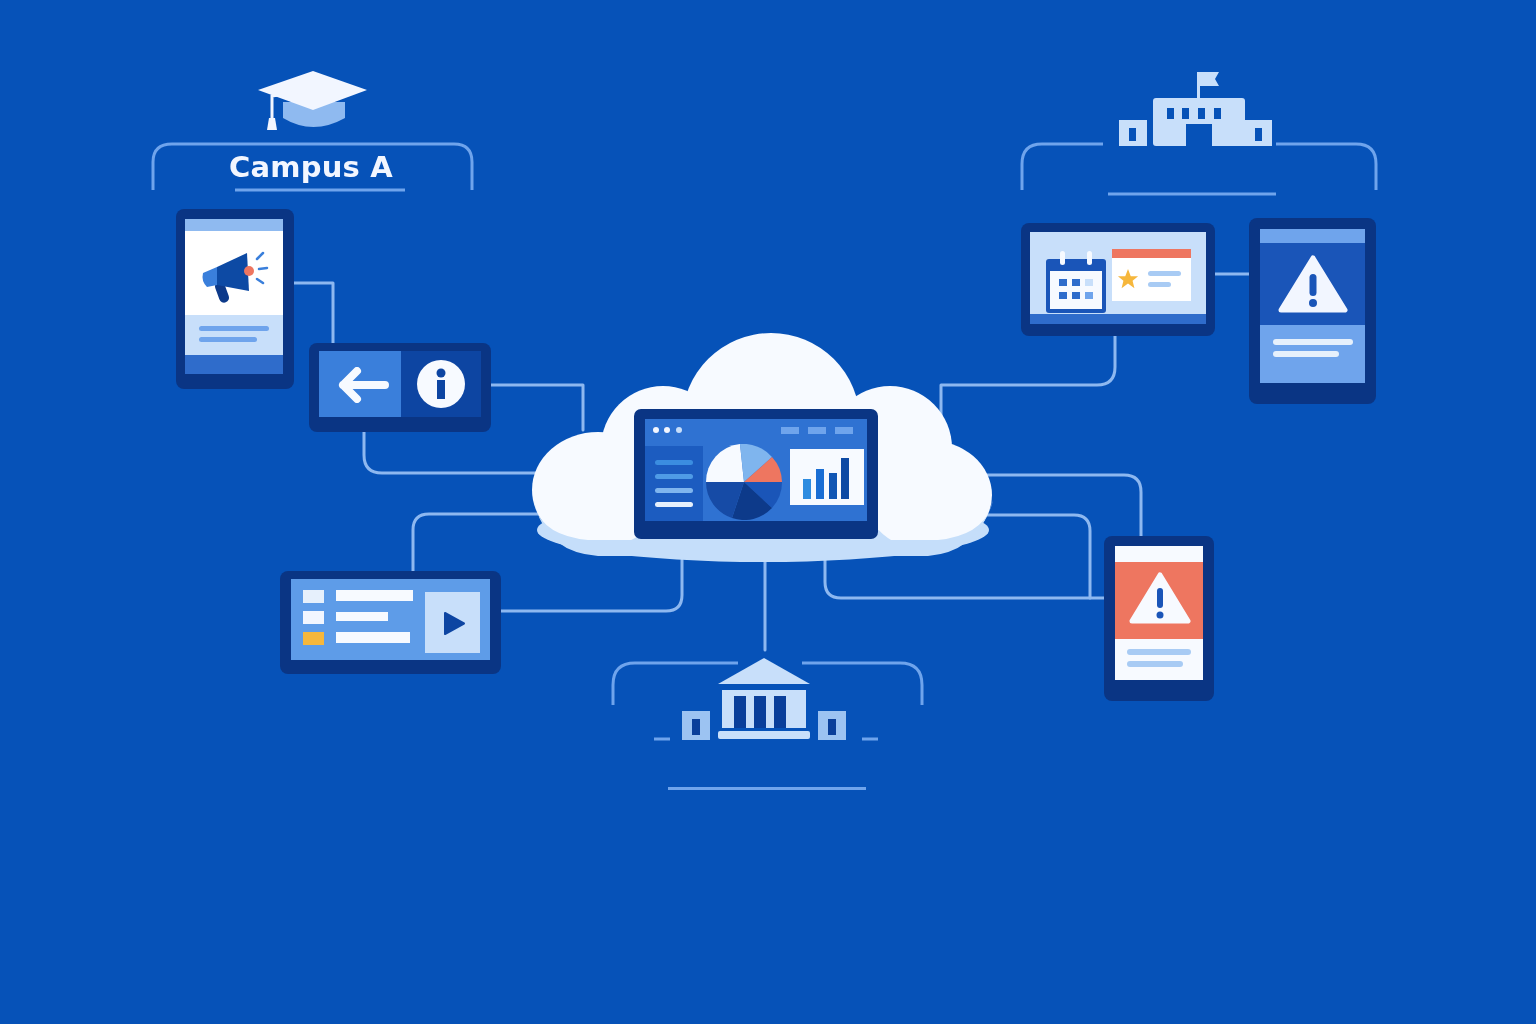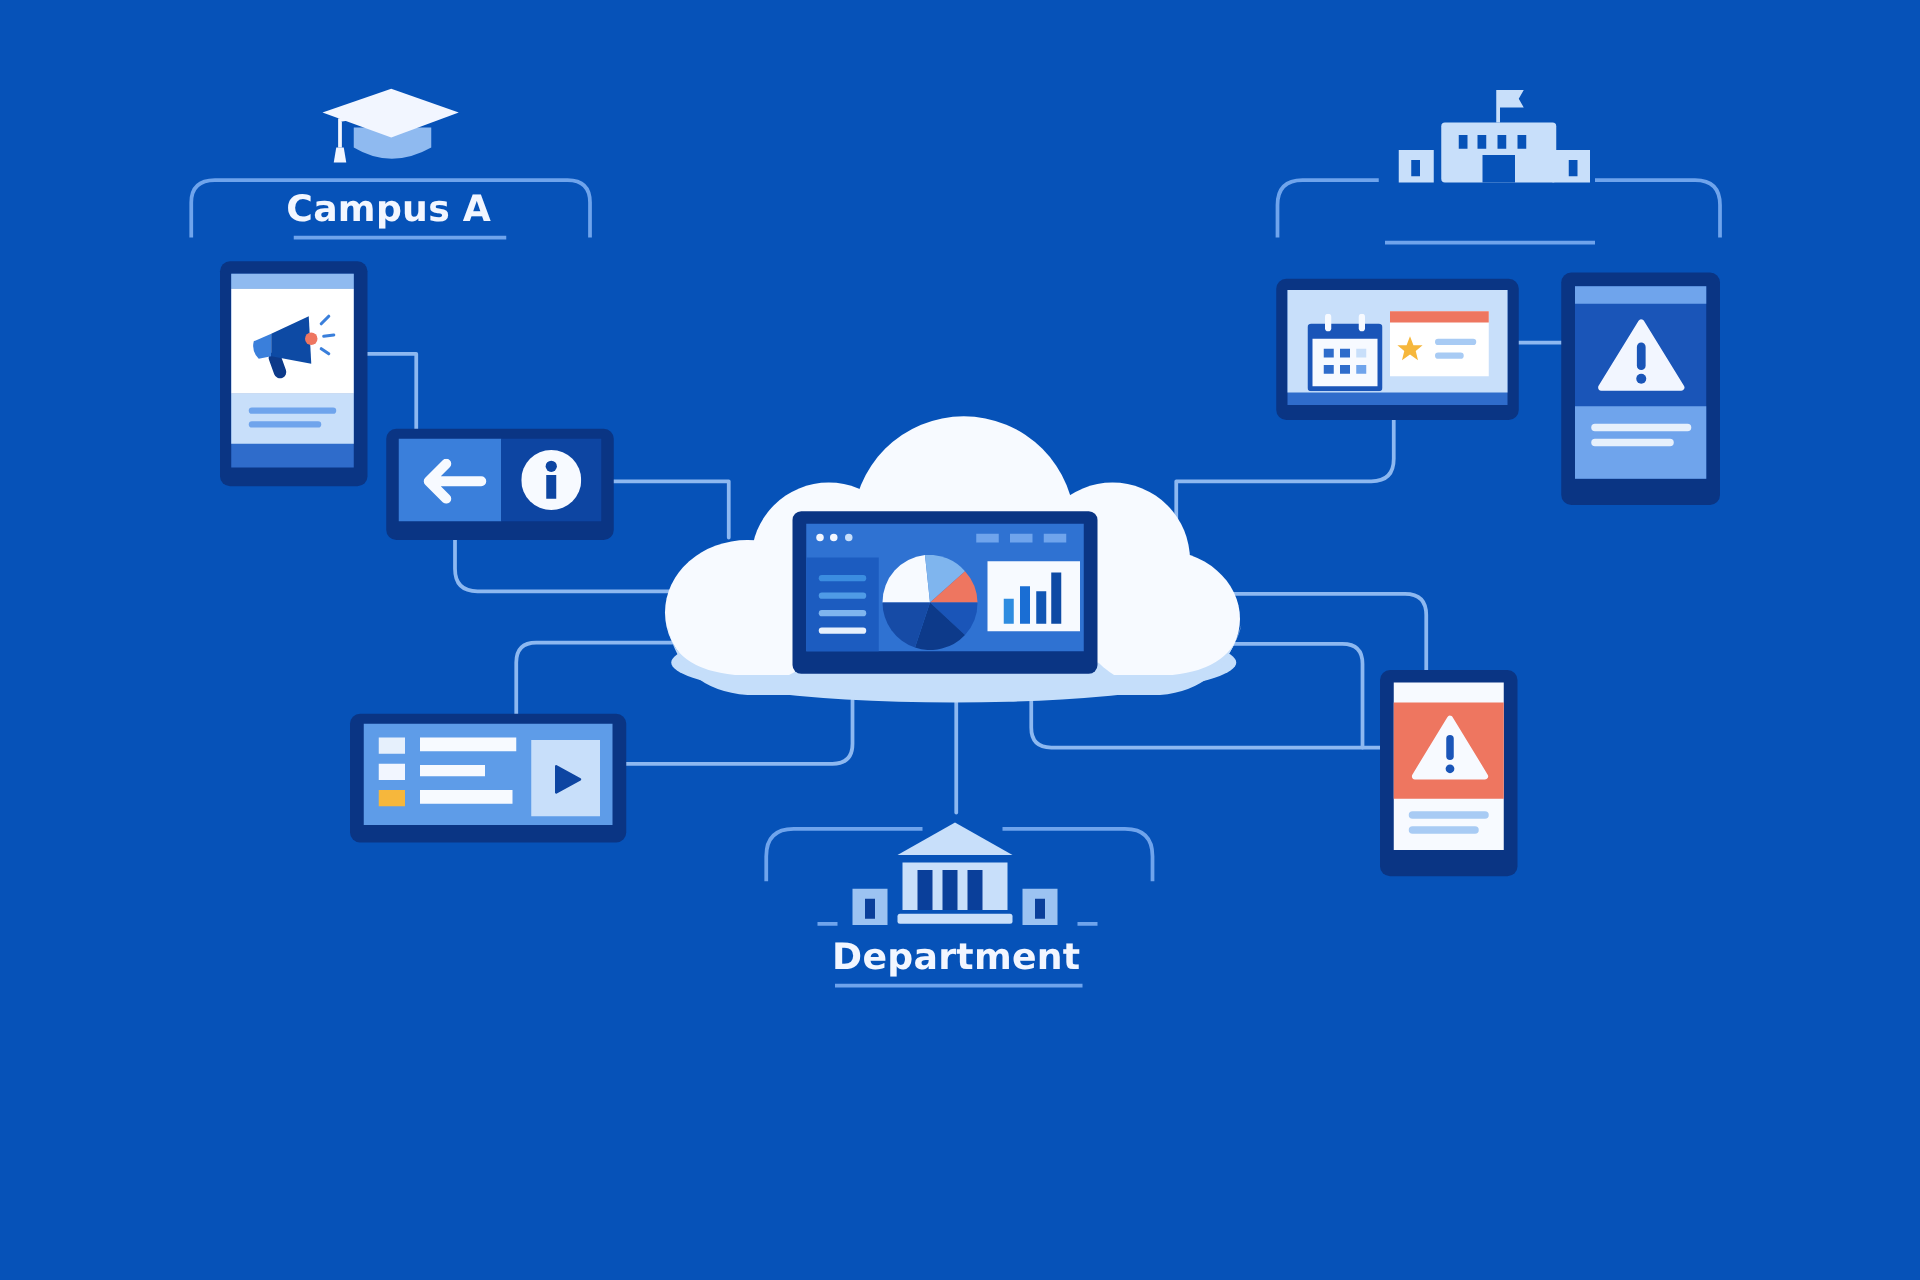--- a/index.html
+++ b/index.html
@@ -92,21 +92,20 @@
     <rect x="44" y="34" width="84" height="38" fill="#C8DFFA"></rect>
     <rect x="56" y="40" width="12" height="32" fill="#0A3F9A"></rect>
     <rect x="76" y="40" width="12" height="32" fill="#0A3F9A"></rect>
     <rect x="96" y="40" width="12" height="32" fill="#0A3F9A"></rect>
     <rect x="40" y="75" width="92" height="8" rx="2" fill="#C8DFFA"></rect>
     <rect x="4" y="55" width="28" height="29" fill="#9CC3F2"></rect>
     <rect x="140" y="55" width="28" height="29" fill="#9CC3F2"></rect>
     <rect x="14" y="63" width="8" height="16" fill="#0A3F9A"></rect>
     <rect x="150" y="63" width="8" height="16" fill="#0A3F9A"></rect>
   </svg>
-  <div class="label" style="left:650px;top:748px;width:230px;">Department</div>
   <div class="abs" style="left:668px;top:787px;width:198px;height:3px;background:#6FA4EC;"></div>
 
   <svg class="abs" style="left:528px;top:330px" width="470" height="236" viewBox="0 0 470 236">
     <g fill="#C5DEFA">
       <ellipse cx="235" cy="200" rx="226" ry="32"></ellipse>
     </g>
     <g fill="#F7FAFF">
       <circle cx="243" cy="92" r="89"></circle>
       <circle cx="135" cy="118" r="62"></circle>
       <circle cx="362" cy="118" r="62"></circle>

